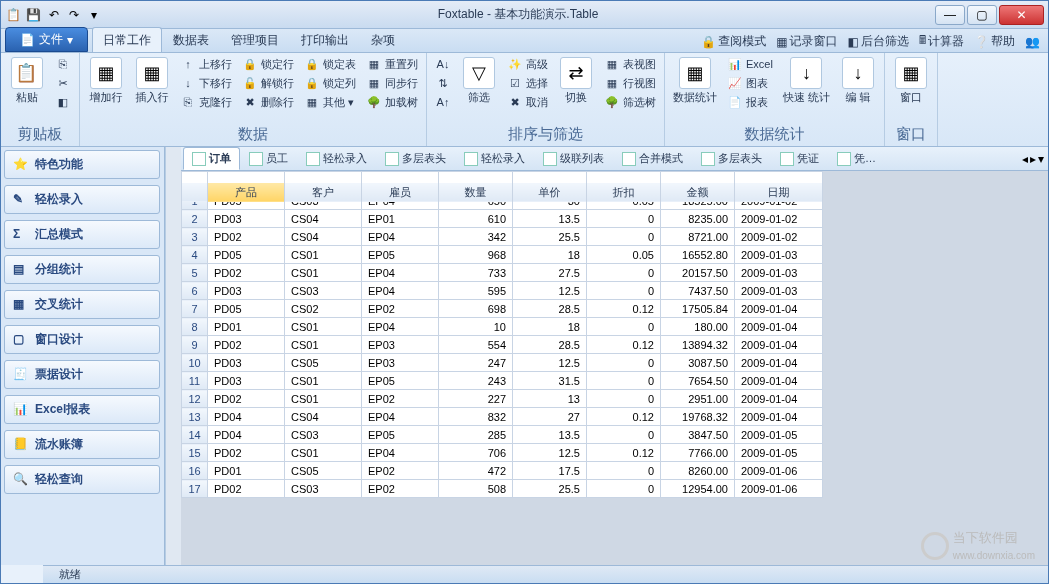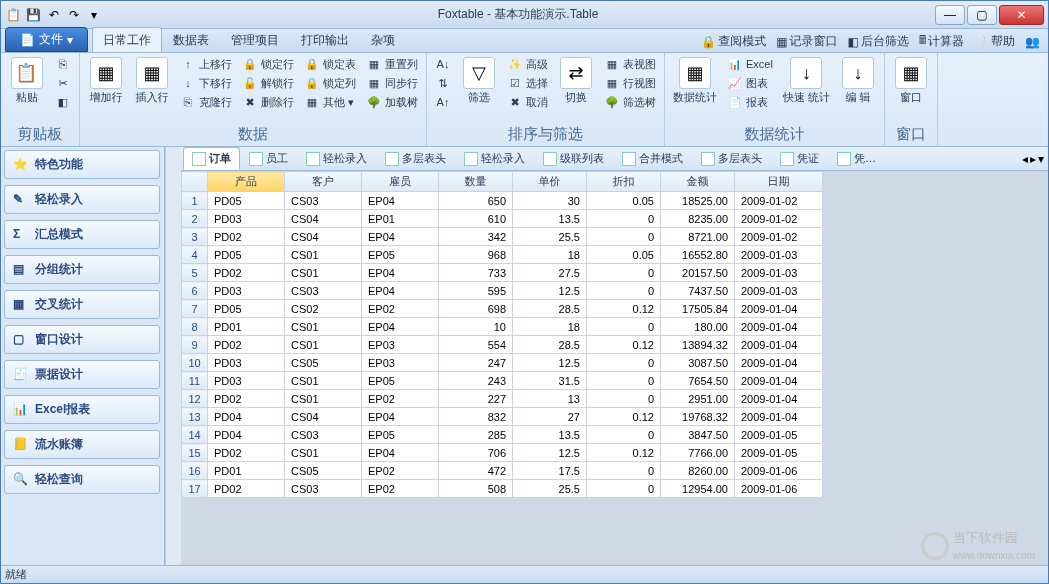--- a/index.html
+++ b/index.html
@@ -33,28 +33,28 @@
 .sideitem { background: linear-gradient(#f5f9fe,#dce9f8); border: 1px solid #9db9d8; border-radius: 3px; padding: 5px 8px; margin-bottom: 6px; display: flex; align-items: center; gap: 6px; color: #2a4a80; font-weight: bold; font-size: 12px; }
 .sideitem .sic { width: 16px; height: 16px; }
 .main { flex: 1; display: flex; flex-direction: column; overflow: hidden; }
 .table-tabs { height: 24px; background: linear-gradient(#e8f1fb,#d5e5f5); display: flex; align-items: center; border-bottom: 1px solid #9db9d8; padding-left: 2px; overflow: hidden; }
 .ttab { padding: 3px 8px; display: flex; align-items: center; gap: 3px; color: #2a3b55; font-size: 11px; border: 1px solid transparent; white-space: nowrap; }
 .ttab.active { background: #fff; border-color: #9db9d8; border-bottom-color: #fff; border-radius: 3px 3px 0 0; font-weight: bold; align-items: center; }
 .ttab .tic { width: 14px; height: 14px; background: #fff; border: 1px solid #8cb; display: inline-block; }
 .grid-wrap { flex: 1; overflow: auto; background: #cfd8e4; }
 table.grid { border-collapse: collapse; background: #fff; font-size: 11px; }
 table.grid th, table.grid td { border: 1px solid #c8d4e4; padding: 2px 6px; height: 18px; }
-table.grid th { background: linear-gradient(#f2f7fd,#dfe9f5); font-weight: normal; text-align: center; color: #2a3b55; position: sticky; top: 0; }
+table.grid th { background: linear-gradient(#f2f7fd,#dfe9f5); font-weight: normal; text-align: center; color: #2a3b55; position: sticky; top: 11px; }
 table.grid th.sel { background: linear-gradient(#ffe9a8,#ffd566); }
 table.grid td.rownum { background: linear-gradient(#f2f7fd,#dfe9f5); text-align: center; color: #2a4a80; width: 26px; }
 table.grid td.txt { width: 77px; }
 table.grid td.num { width: 74px; text-align: right; }
 table.grid td.date { width: 88px; text-align: left; }
 table.grid tr.r1 td.txt:first-of-type { background: #fff; border: 2px solid #3a6db5; }
-.statusbar { height: 18px; background: linear-gradient(#dfe9f5,#c9ddf2); border-top: 1px solid #9db9d8; padding: 1px 4px; font-size: 11px; color: #2a3b55; }
+.statusbar { height: 18px; background: linear-gradient(#dfe9f5,#c9ddf2); border-top: 1px solid #9db9d8; padding: 1px 16px; font-size: 11px; color: #2a3b55; margin-left: 42px; }
 .vscroll { width: 16px; background: #e0e8f2; border-left: 1px solid #b6cce3; }
 .watermark { position: absolute; right: 14px; bottom: 22px; font-size: 13px; color: #bbb; pointer-events: none; display: flex; align-items: center; gap: 4px; }
 .watermark .wcir { width: 28px; height: 28px; border: 3px solid #ccc; border-radius: 50%; display: inline-block; }
 </style>
 </head>
 <body>
 
 <div class="window">
   <div class="titlebar">
     <div class="qat">

